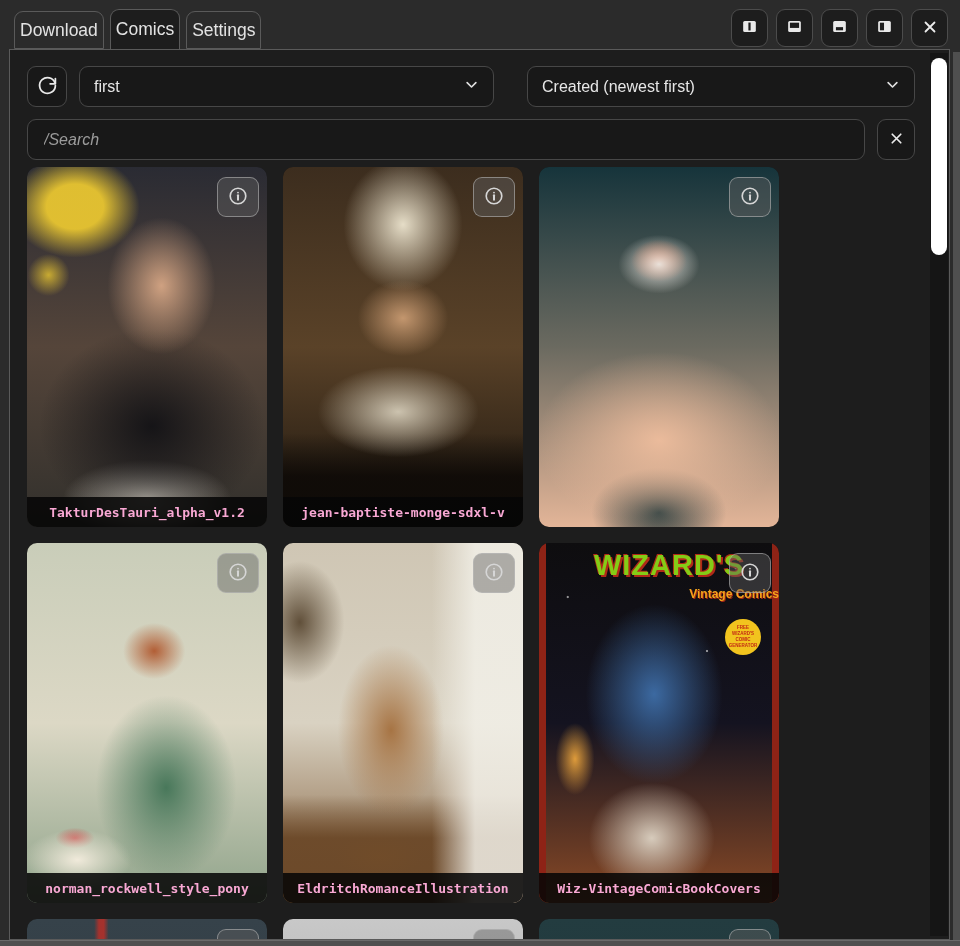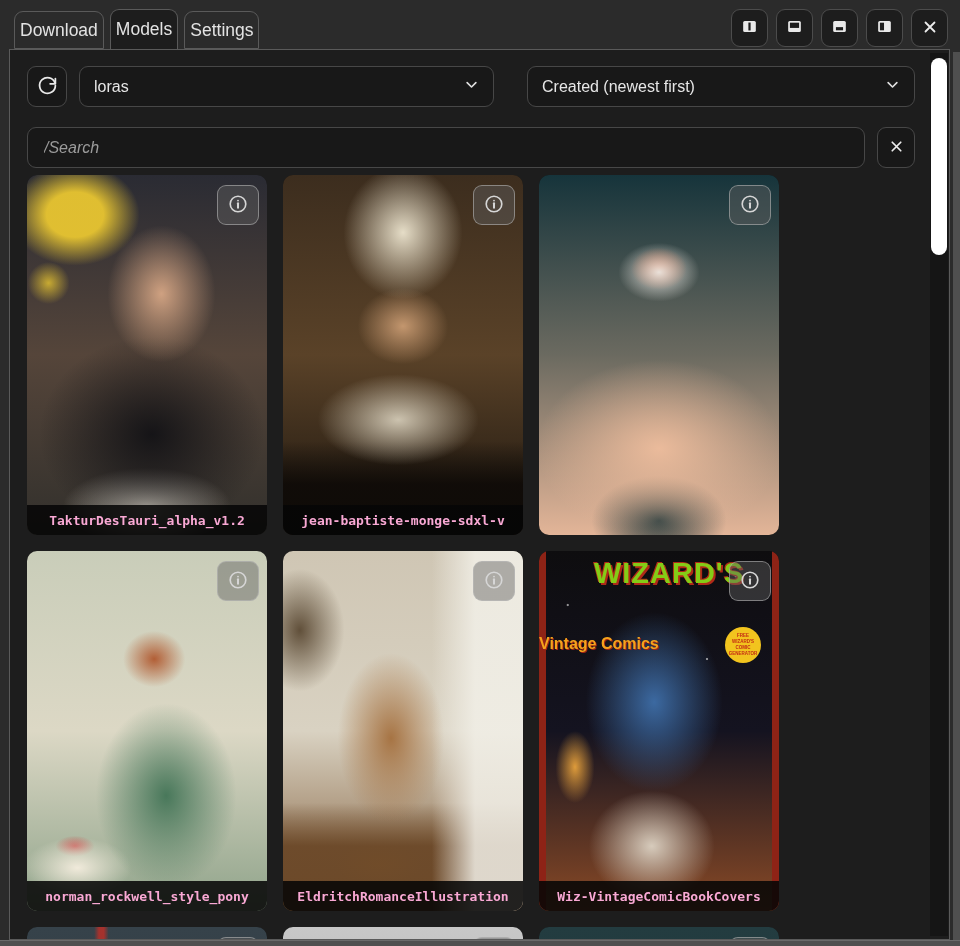--- a/index.html
+++ b/index.html
@@ -34,21 +34,21 @@
 
   
   .row{display:flex;gap:12px;align-items:center;}
   .ctl{background:#181818;border:1px solid #474747;border-radius:9px;
     color:#e6e6e6;box-sizing:border-box;height:41px;}
   .icon-btn{width:40px;min-width:40px;display:flex;align-items:center;
     justify-content:center;cursor:pointer;padding:0;}
   .select{flex:0 0 415px;display:flex;align-items:center;
     justify-content:space-between;padding:0 14px;font-size:16px;cursor:pointer;}
   .select.grow{flex:1 1 auto;margin-left:21px;}
-  .row2{margin-top:20px;}
+  .row2{margin-top:12px;}
   .search-input{flex:1 1 auto;padding:0 16px;font-size:16px;outline:none;
     font-family:"Liberation Sans",sans-serif;}
   .search-input::placeholder{color:#9b9b9b;font-style:italic;}
 
   
   .grid{margin-top:7px;display:grid;grid-template-columns:repeat(3,240px);
     gap:16px;}
   .card{position:relative;width:240px;height:360px;border-radius:10px;
     overflow:hidden;background:#111;cursor:pointer;}
   .card-art{position:absolute;inset:0;}
@@ -106,44 +106,44 @@
     radial-gradient(55px 26px at 30% 50%,rgba(40,40,40,.85),rgba(40,40,40,0) 75%),
     radial-gradient(40px 26px at 72% 45%,rgba(60,60,60,.8),rgba(60,60,60,0) 75%);}
   .art-p3::before{background:
     radial-gradient(40px 30px at 48% 70%,rgba(215,122,46,.95),rgba(215,122,46,0) 72%),
     radial-gradient(70px 30px at 85% 45%,rgba(150,170,175,.4),rgba(150,170,175,0) 75%);}
 
   
   .wiz-title{position:absolute;top:6px;left:0;right:0;text-align:center;
     font-size:29px;font-weight:bold;letter-spacing:1px;color:#84cc16;
     text-shadow:2px 2px 0 #b02a18,-1px -1px 0 #b02a18;z-index:2;padding-left:20px;}
-  .wiz-sub{position:absolute;top:44px;left:0;right:0;text-align:left;
-    font-size:16px;font-weight:bold;color:#f5a31c;
-    text-shadow:1px 1px 0 #a32414;z-index:2;margin-top:40px;}
+  .wiz-sub{position:absolute;top:44px;left:0;right:0;text-align:right;
+    font-size:12px;font-weight:bold;color:#f5a31c;
+    text-shadow:1px 1px 0 #a32414;z-index:2;}
   .wiz-badge{position:absolute;top:76px;left:186px;width:36px;height:36px;
     border-radius:50%;background:#f2c41e;color:#c32a14;z-index:2;
     display:flex;align-items:center;justify-content:center;text-align:center;
     font-size:4.5px;font-weight:bold;line-height:1.3;padding:2px;box-sizing:border-box;}
 
   
   .scrollbar{position:absolute;top:3px;right:1px;width:18px;bottom:3px;
     background:#151515;z-index:6;}
   .scroll-thumb{position:absolute;top:5px;left:1px;width:16px;height:197px;
     background:#ffffff;border-radius:8px;cursor:grab;}
 
   button{font-family:inherit;}
 </style>
 </head>
 <body>
 
 <div class="window">
 
   <div class="tabbar">
     <div class="tab">Download</div>
-    <div class="tab active">Models</div>
+    <div class="tab active">Comics</div>
     <div class="tab">Settings</div>
   </div>
 
   <div class="winbtns">
     <button class="winbtn">
       <span>
         <svg width="19" height="19" viewBox="0 0 24 24">
             <rect x="4" y="5" width="16" height="14" rx="2" fill="#e9e9e9"></rect>
             <rect x="10.6" y="7" width="2.8" height="10" fill="#1d1d1d"></rect>
           </svg>
@@ -188,21 +188,21 @@
       <div class="row">
         <button class="ctl icon-btn">
           <span>
             <svg width="21" height="21" viewBox="0 0 24 24" fill="none" stroke="#e9e9e9" stroke-width="2" stroke-linecap="round" stroke-linejoin="round">
                 <path d="M20.49 9A9 9 0 1 0 21 12"></path>
                 <polyline points="21 4 21 10 15 10" fill="none"></polyline>
               </svg>
           </span>
         </button>
         <div class="ctl select">
-          <span>loras</span>
+          <span>first</span>
           <span>
             <svg width="15" height="15" viewBox="0 0 24 24" fill="none" stroke="#e0e0e0" stroke-width="2.6" stroke-linecap="round" stroke-linejoin="round">
                 <path d="M5 9l7 7 7-7"></path>
               </svg>
           </span>
         </div>
         <div class="ctl select grow">
           <span>Created (newest first)</span>
           <span>
             <svg width="15" height="15" viewBox="0 0 24 24" fill="none" stroke="#e0e0e0" stroke-width="2.6" stroke-linecap="round" stroke-linejoin="round">

